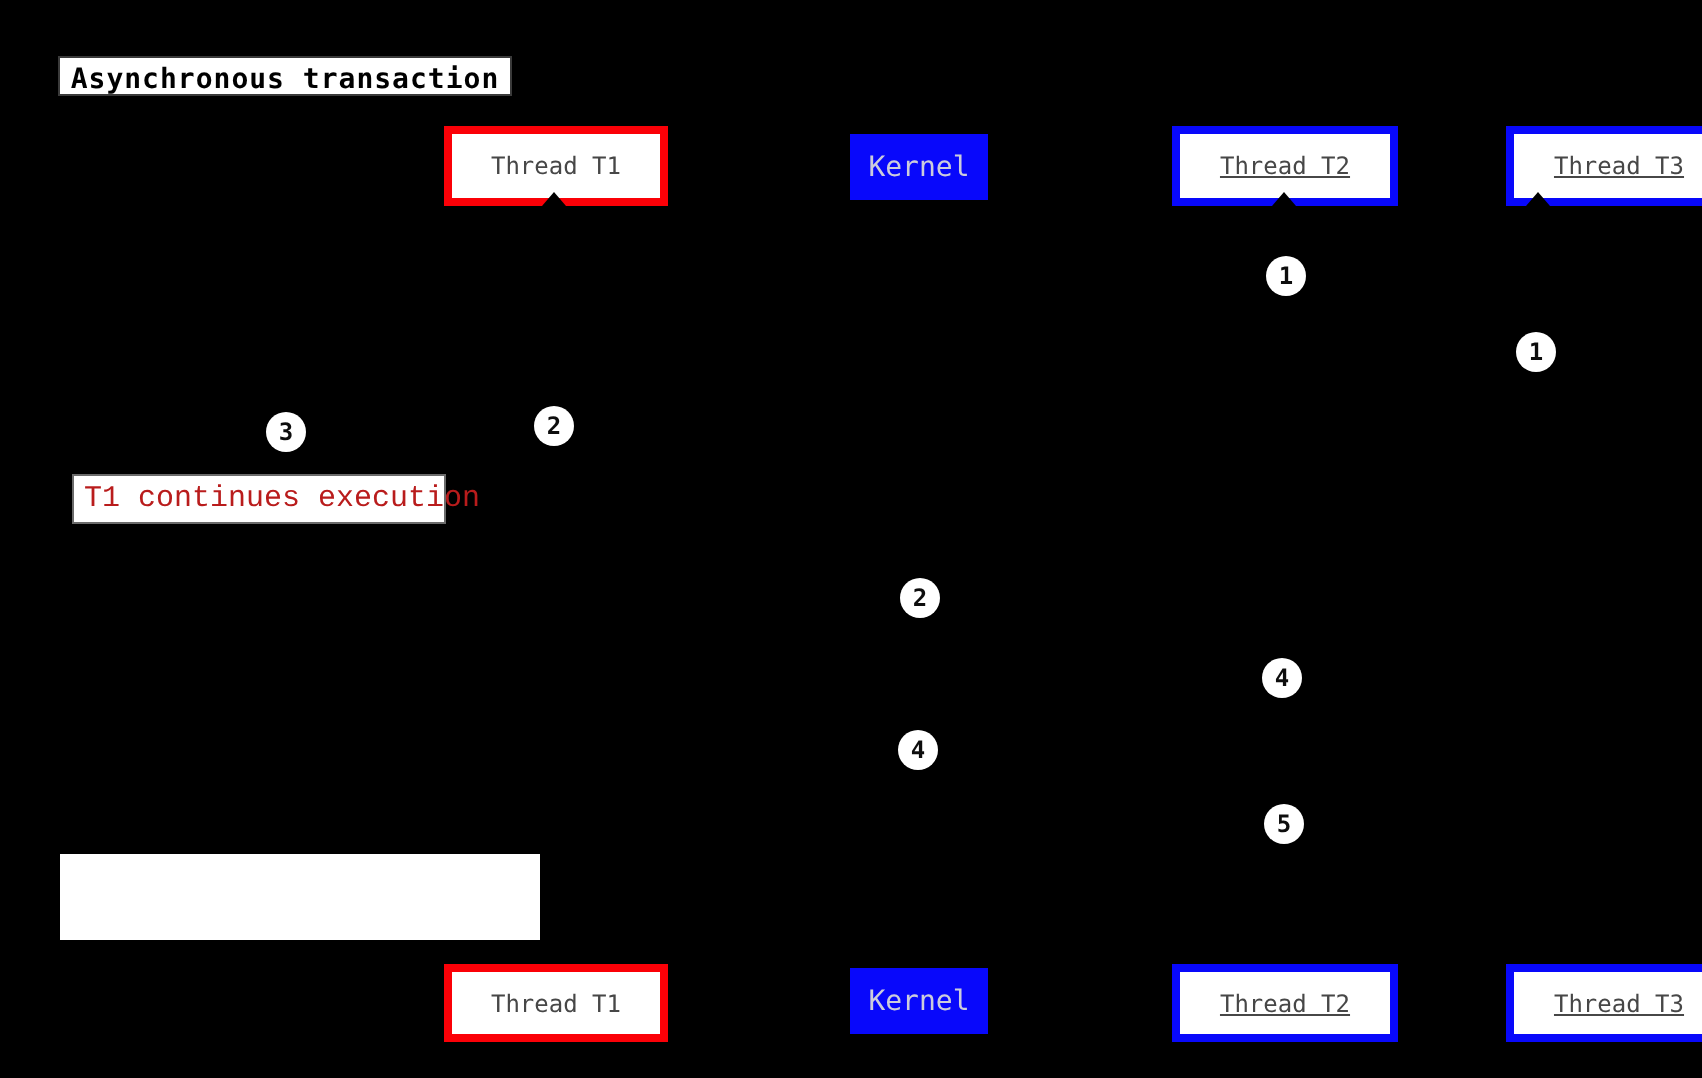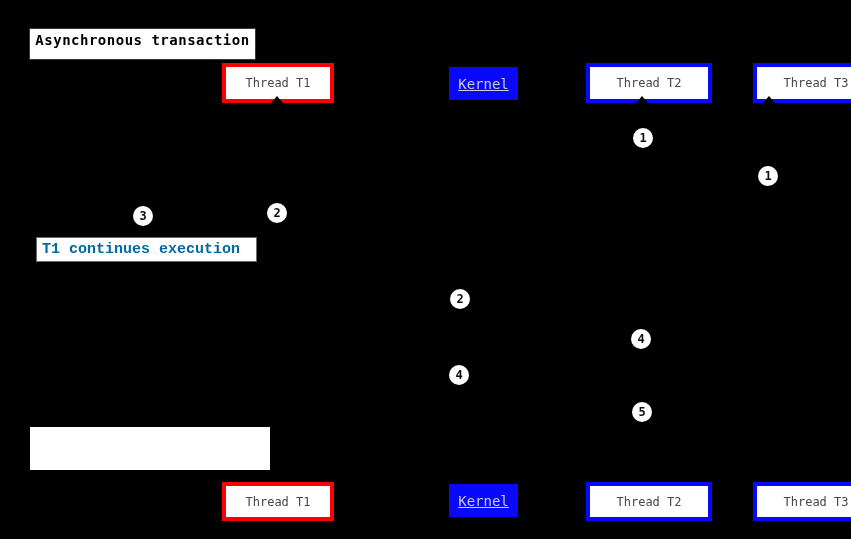--- a/index.html
+++ b/index.html
@@ -1,56 +1,56 @@
 <!DOCTYPE html>
 <html><head>
 <meta charset="utf-8">
 <style>
   html,body{margin:0;padding:0;background:#000;}
   .canvas{
     position:relative;width:851px;height:539px;background:#000;overflow:hidden;
     font-family:"DejaVu Sans Mono","Liberation Mono",monospace;
   }
   .title-box{
-    position:absolute;left:29px;top:28px;width:227px;height:32px;
+    position:absolute;left:29px;top:28px;width:227px;height:20px;
     background:#ffffff;border:1px solid #3a3a3a;box-sizing:border-box;
     color:#000;font-weight:bold;font-size:14px;line-height:22px;text-align:center;
     letter-spacing:0.5px;
   }
   .pbox{
     position:absolute;box-sizing:border-box;background:#ffffff;
     display:flex;align-items:center;justify-content:center;
     color:#474747;font-size:12px;white-space:nowrap;
   }
   .pbox.red{border:4px solid #fb0007;width:112px;height:40px;}
-  .pbox.blueb{border:4px solid #0808fb;width:126px;height:40px;}
+  .pbox.blueb{border:4px solid #0808fb;width:113px;height:40px;text-decoration:underline;}
   .pbox.kernelfill{background:#0808fb;color:#ccccdc;font-size:14px;width:69px;height:33px;border:none;}
   .row-top.red,.row-top.blueb{top:63px;}
   .row-top.kernelfill{top:67px;}
   .row-bottom.red,.row-bottom.blueb{top:482px;height:39px;}
   .row-bottom.kernelfill{top:484px;}
   .px-t1{left:222px;}
-  .px-kernel{left:449px;text-decoration:underline;}
+  .px-kernel{left:425px;}
   .px-t2{left:586px;}
   .px-t3{left:753px;}
   .notch{position:absolute;width:0;height:0;border-left:6px solid transparent;border-right:6px solid transparent;}
   .notch.up{border-bottom:7px solid #000;}
   .notch.down{border-top:7px solid #000;}
   .marker{
     position:absolute;width:20px;height:20px;border-radius:50%;
     background:#ffffff;color:#0d0d0d;font-size:12px;font-weight:bold;
     line-height:20px;text-align:center;
   }
   .note{
     position:absolute;background:#ffffff;box-sizing:border-box;
     font-family:"Liberation Mono","DejaVu Sans Mono",monospace;
   }
   .note-mid{
-    left:36px;top:237px;width:221px;height:25px;border:1px solid #6b6b6b;
-    color:#0369a1;font-size:15px;line-height:23px;padding-left:5px;white-space:nowrap;font-weight:bold;
+    left:36px;top:237px;width:187px;height:25px;border:1px solid #6b6b6b;
+    color:#b91c1c;font-size:15px;line-height:23px;padding-left:5px;white-space:nowrap;
   }
   .note-bottom{left:30px;top:427px;width:240px;height:43px;}
 </style>
 </head>
 <body>
 
 <div class="canvas">
 
   <div class="title-box">Asynchronous transaction</div>
 

